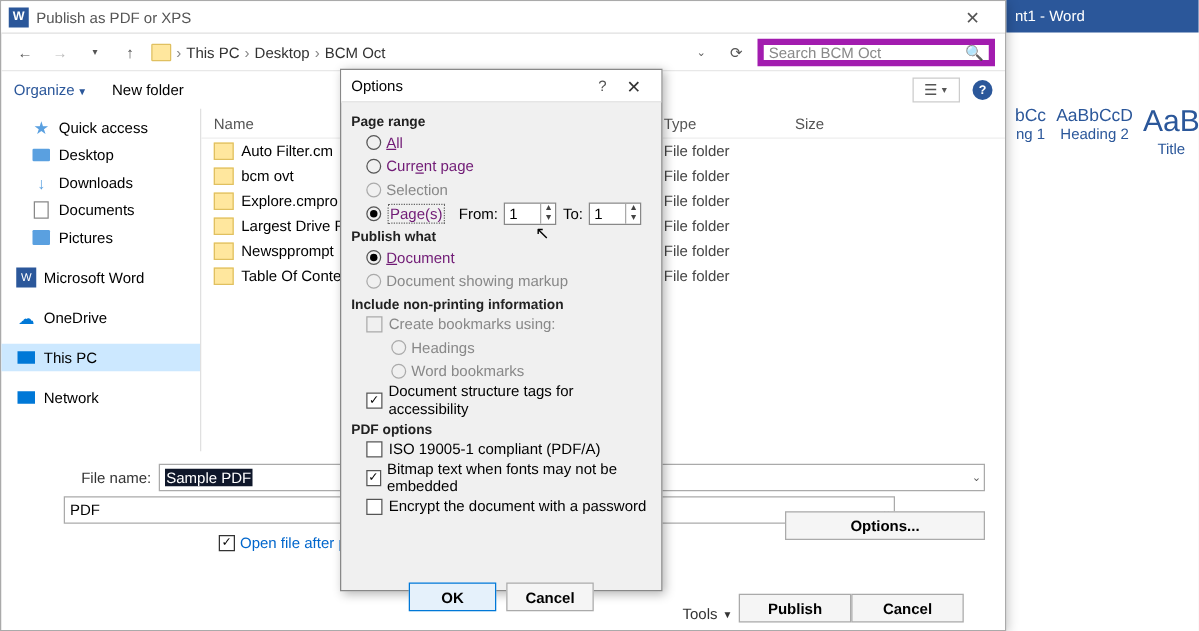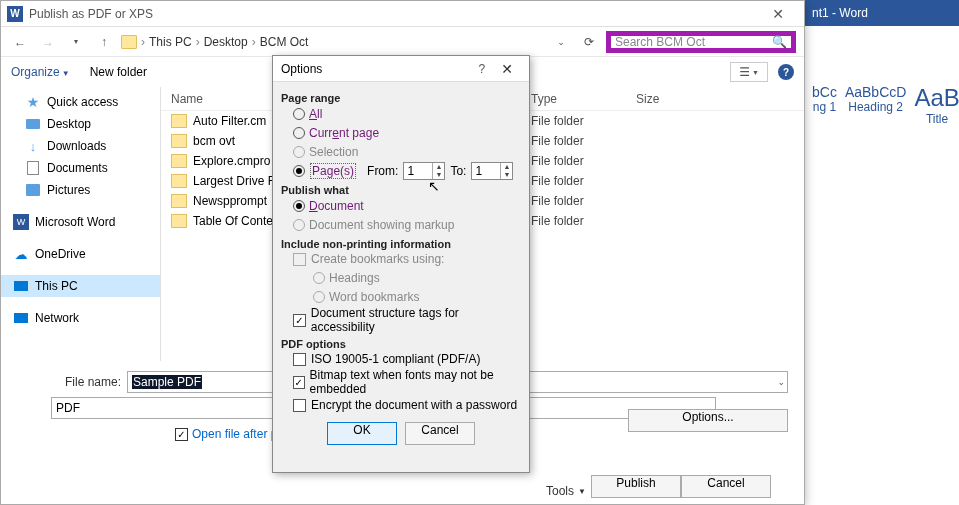--- a/index.html
+++ b/index.html
@@ -69,21 +69,21 @@
 .field-row label { width: 70px; text-align: right; color: #333; }
 .field-input { flex: 1; max-width: 665px; height: 22px; border: 1px solid #aaa; padding: 0 4px; display: flex; align-items: center; position: relative; }
 .field-input .val { color: #000; }
 .field-input.sel .val { background: #0f172a; color: #fff; padding: 0 1px; }
 .field-input .dd { position: absolute; right: 2px; font-size: 9px; color: #555; }
 .open-after { margin-left: 124px; display: flex; align-items: center; gap: 4px; color: #0066cc; margin-top: 6px; }
 .checkbox { width: 13px; height: 13px; border: 1px solid #333; display: flex; align-items: center; justify-content: center; font-size: 10px; color: #000; }
 .checkbox.checked::before { content: "✓"; }
 
 .bottom-right { position: absolute; right: 16px; top: 408px; display: flex; gap: 8px; align-items: center; }
-.btn { height: 23px; padding: 0 16px; border: 1px solid #aaa; background: #f5f5f5; display: flex; align-items: flex-start; justify-content: center; }
+.btn { height: 23px; padding: 0 16px; border: 1px solid #aaa; background: #f5f5f5; display: flex; align-items: center; justify-content: center; font-weight: bold; }
 .btn.opt { width: 160px; }
 
 .bottom-buttons { position: absolute; right: 33px; bottom: 6px; display: flex; gap: 0; align-items: center; border-radius: 11px; }
 .tools { position: absolute; left: 545px; bottom: 6px; display: flex; align-items: center; color: #333; }
 .tools .chev { font-size: 8px; margin-left: 4px; }
 
 
 .options-dialog {
   position: absolute; left: 272px; top: 55px; width: 258px; height: 418px;
   background: #f0f0f0; border: 1px solid #888; box-shadow: 2px 2px 8px rgba(0,0,0,0.3);
@@ -107,21 +107,21 @@
 .spin .sv { flex: 1; padding: 0 3px; }
 .spin .arrows { width: 12px; display: flex; flex-direction: column; border-left: 1px solid #aaa; }
 .spin .arrows span { height: 8px; font-size: 7px; text-align: center; line-height: 8px; color: #444; }
 .chk-row { display: flex; align-items: center; min-height: 18px; padding-left: 12px; gap: 5px; }
 .chk-row.dis { color: #888; }
 .chk-row .ck { width: 13px; height: 13px; border: 1px solid #555; background: #fff; display: flex; align-items: center; justify-content: center; font-size: 10px; }
 .chk-row.dis .ck { border-color: #aaa; background: #f0f0f0; }
 .chk-row .ck.checked::before { content: "✓"; }
 .sub-radio { padding-left: 32px; align-items: center; }
 .opt-btns { display: flex; justify-content: center; gap: 8px; margin-top: 8px; }
-.opt-btns .btn { width: 70px; }
+.opt-btns .btn { width: 70px; margin-top: 44px; }
 .opt-btns .btn.primary { border: 1px solid #0078d7; background: #e5f1fb; }
 
 .cursor { position: absolute; left: 428px; top: 178px; font-size: 14px; color: #000; pointer-events: none; }
 </style>
 </head>
 <body>
 
 <div class="word-bg">
   <div class="word-title">
     <span>nt1 - Word</span>

